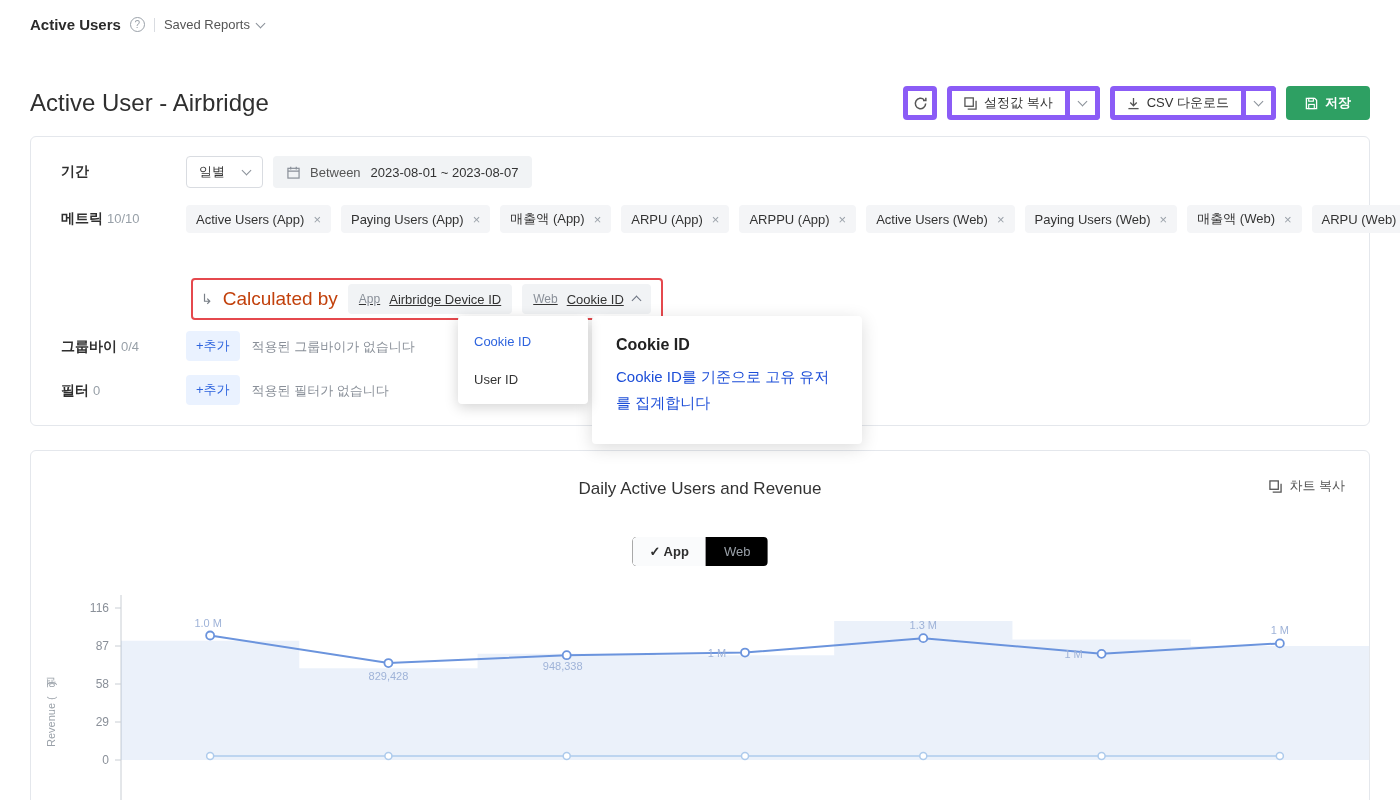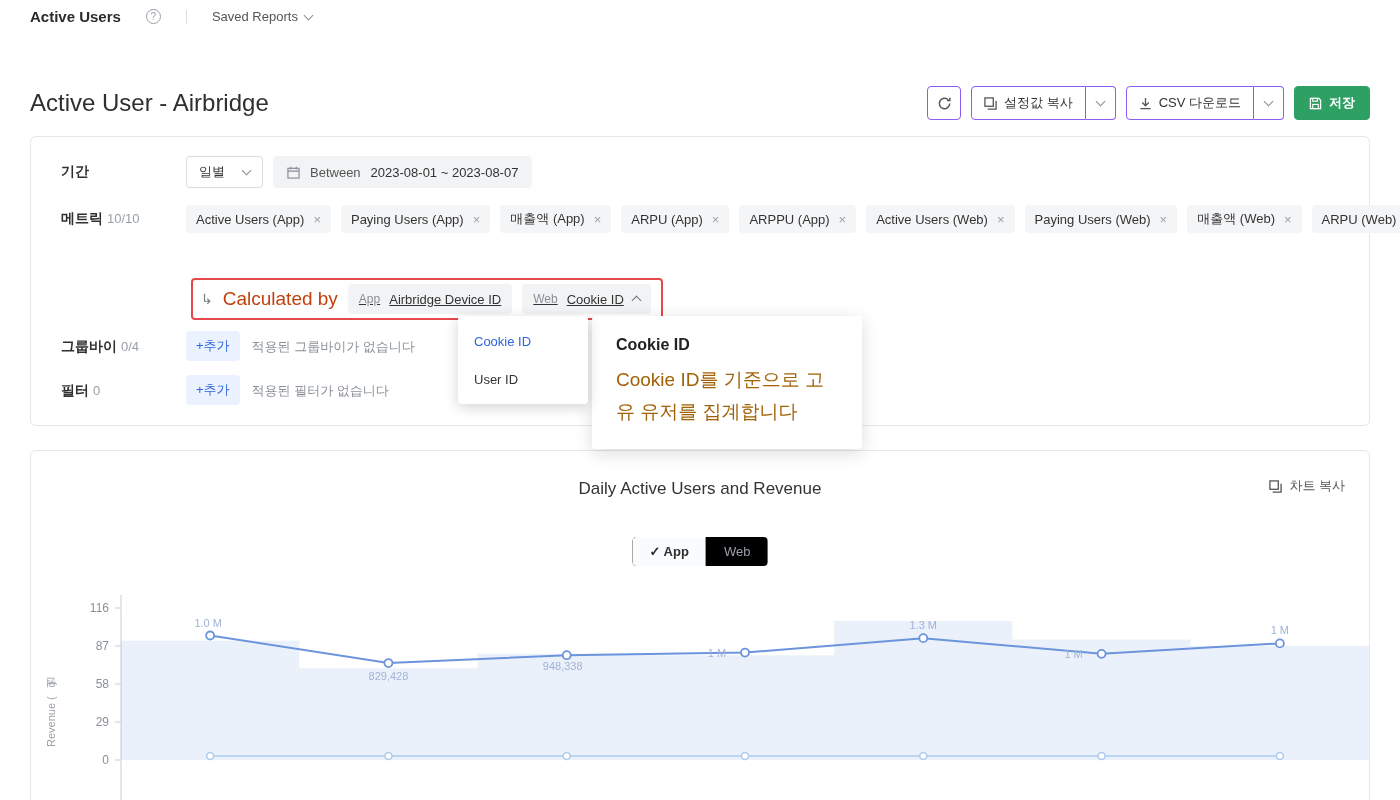--- a/index.html
+++ b/index.html
@@ -1,36 +1,36 @@
 <!DOCTYPE html>
 <html><head>
 <meta charset="utf-8">
 <style>
   * { box-sizing: border-box; margin: 0; padding: 0; }
   html, body { width: 1400px; height: 800px; overflow: hidden; background: #fff;
     font-family: "Liberation Sans", sans-serif; color: #333; }
 
   
-  .top-note { position: absolute; left: 30px; top: 8px; display: flex; align-items: center; gap: 25px; }
+  .top-note { position: absolute; left: 30px; top: 16px; display: flex; align-items: center; gap: 9px; }
   .top-title { font-size: 15px; font-weight: 700; color: #2b2b2b; }
   .help-circ { width: 15px; height: 15px; border: 1px solid #9aa1a9; border-radius: 50%;
     font-size: 10px; color: #9aa1a9; display: inline-flex; align-items: center; justify-content: center; }
   .vdiv { width: 1px; height: 14px; background: #d9dce1; }
   .saved { font-size: 13px; color: #555; display: flex; align-items: center; gap: 7px; cursor: pointer; }
 
   .chev { width: 7px; height: 7px; border-right: 1.5px solid #8a9099; border-bottom: 1.5px solid #8a9099;
     display: inline-block; transform: rotate(45deg); margin-top: -3px; }
   .chev.up { transform: rotate(-135deg); margin-top: 3px; border-color: #6b7280; }
 
   
   .title-row { position: absolute; top: 86px; left: 30px; right: 30px; display: flex;
     justify-content: space-between; align-items: center; }
   h1 { font-size: 24px; font-weight: 500; color: #2f2f2f; }
   .actions { display: flex; gap: 10px; align-items: center; }
-  .btn { height: 34px; border: 1px solid #8b5cf6; background: #fff; border-radius: 4px;
+  .btn { height: 34px; border: 5px solid #8b5cf6; background: #fff; border-radius: 4px;
     font-size: 13px; color: #333; padding: 0 12px; display: inline-flex; align-items: center;
     gap: 7px; cursor: pointer; font-family: inherit; }
   .btn.icon-only { width: 34px; justify-content: center; padding: 0; }
   .btn-group { display: flex; }
   .btn-group .main { border-radius: 4px 0 0 4px; }
   .btn-group .caret { border-radius: 0 4px 4px 0; width: 30px; justify-content: center; padding: 0; border-left: none; }
   .btn.save { background: #2ea063; border-color: #2ea063; color: #fff; font-weight: 600; padding: 0 14px; }
 
   
   .panel { position: absolute; left: 30px; right: 30px; border: 1px solid #e4e7ec; border-radius: 6px; background: #fff; }
@@ -63,21 +63,21 @@
 
   .dropdown { position: absolute; left: 427px; top: 179px; width: 130px; background: #fff;
     border-radius: 4px; box-shadow: 0 3px 14px rgba(0,0,0,.18); padding: 6px 0; z-index: 30; }
   .dd-item { height: 38px; display: flex; align-items: center; padding: 0 16px; font-size: 13px;
     color: #333; cursor: pointer; }
   .dd-item.sel { color: #2e64de; }
 
   .tooltip-card { position: absolute; left: 561px; top: 179px; width: 270px; min-height: 128px;
     background: #fff; border-radius: 4px; box-shadow: 0 4px 18px rgba(0,0,0,.14); padding: 20px 24px; z-index: 29; }
   .tt-title { font-size: 16px; font-weight: 700; color: #222; margin-bottom: 10px; }
-  .tt-body { font-size: 19px; color: #a16207; line-height: 1.7; }
+  .tt-body { font-size: 15px; color: #1d4ed8; line-height: 1.7; }
 
   .empty-txt { font-size: 13px; color: #8a9099; padding-top: 7px; margin-left: 12px; }
   .add-btn { height: 30px; background: #eaf2ff; color: #2e64de; border: none; border-radius: 4px;
     font-size: 13px; font-weight: 500; padding: 0 10px; cursor: pointer; font-family: inherit; }
 
   
   #chart-panel { top: 450px; height: 400px; }
   .chart-title { position: absolute; top: 28px; width: 100%; text-align: center; font-size: 17px;
     font-weight: 500; color: #333; }
   .chart-copy { position: absolute; right: 24px; top: 26px; display: flex; align-items: center;

